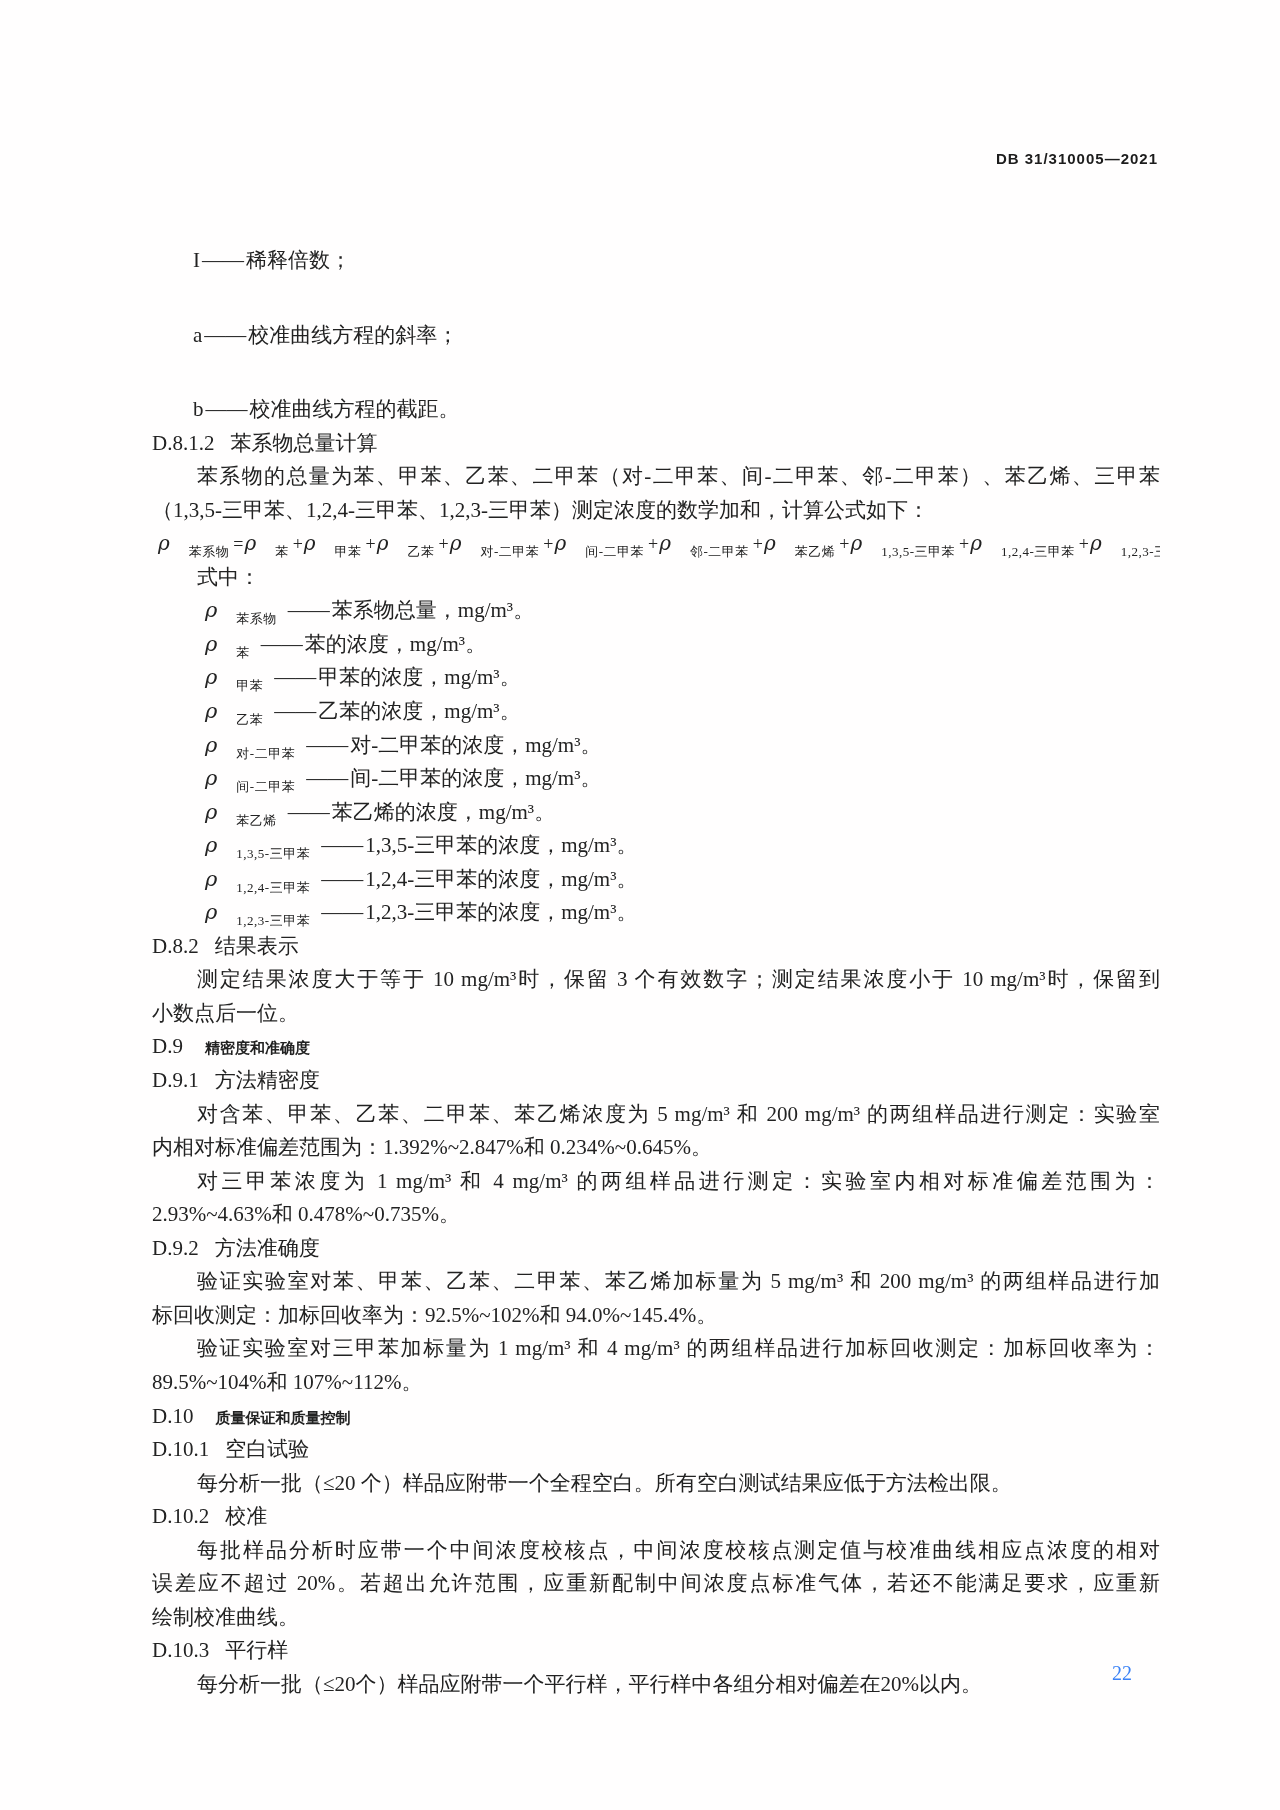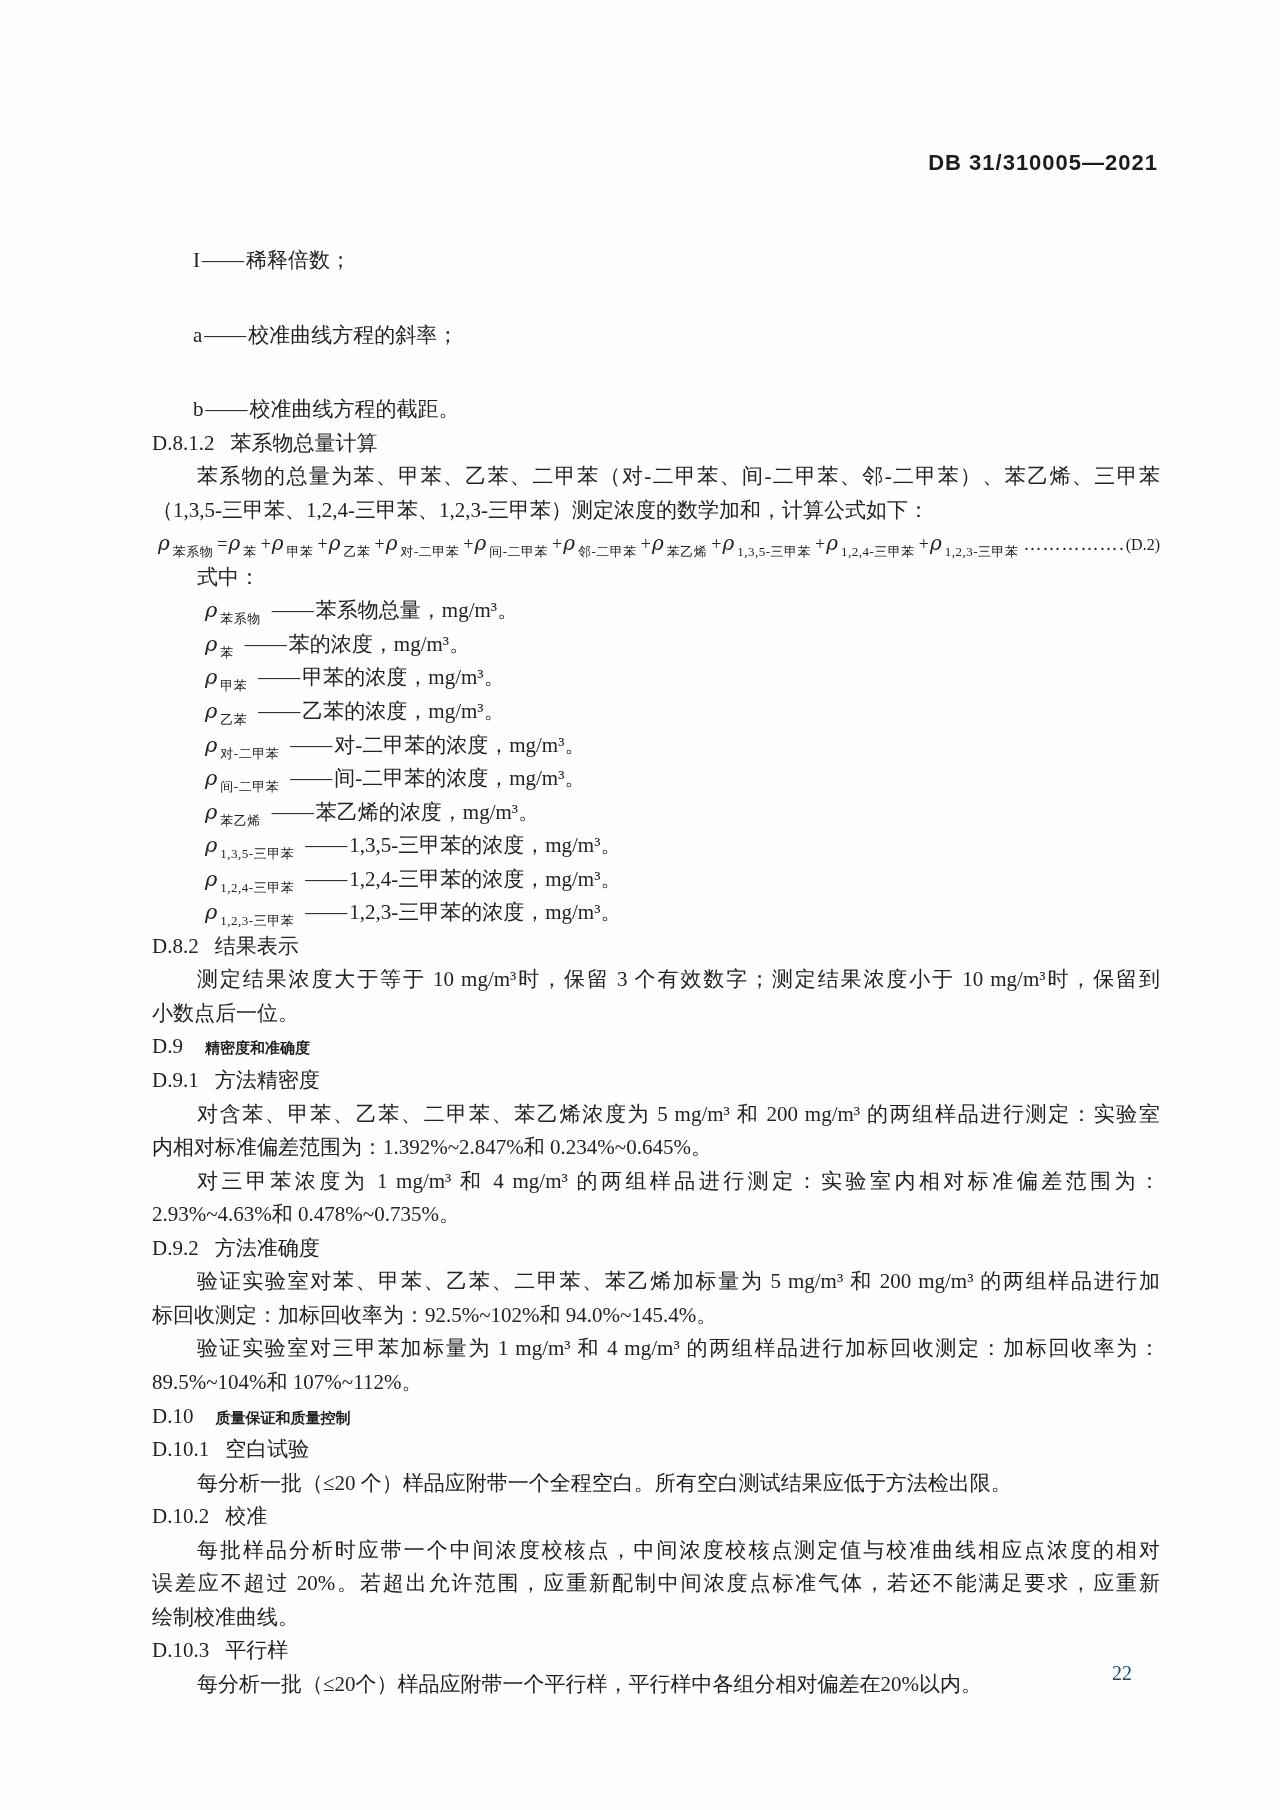--- a/index.html
+++ b/index.html
@@ -11,21 +11,21 @@
     font-family: "Liberation Serif", "DejaVu Serif", serif;
     color: #222222;
     overflow: hidden;
   }
   .standard-code {
     position: absolute;
     top: 150px;
     right: 122px;
     font-family: "Liberation Sans", "DejaVu Sans", sans-serif;
     font-weight: 700;
-    font-size: 22px;
+    font-size: 15px;
     letter-spacing: 1px;
     color: #1c1c1c;
     margin-left: 8px;
   }
   .doc-body {
     position: absolute;
     top: 203px;
     left: 152px;
     width: 1008px;
   }
@@ -51,21 +51,21 @@
   .h1 .num { margin-right: 22px; }
   .h1 .title {
     font-family: "Liberation Sans", "DejaVu Sans", sans-serif;
     font-weight: 700;
     font-size: 15px;
   }
   .rho { font-style: italic; font-family: "DejaVu Serif", "Liberation Serif", serif; }
   .sub {
     font-size: 13px;
     vertical-align: -6px;
-    margin: 0 3px 0 3px;
+    margin: 0 3px 0 19px;
     letter-spacing: 0.5px;
   }
   .line.formula {
     padding-left: 6px;
     display: flex;
     align-items: baseline;
     font-size: 20px;
   }
   .line.formula .f-terms { white-space: nowrap; }
   .line.formula .op { font-size: 18px; margin: 0 1px; }
@@ -77,21 +77,21 @@
     letter-spacing: 1px;
     margin: 0 2px;
     text-align: right;
   }
   .line.formula .f-label { font-size: 16px; }
   .page-number {
     position: absolute;
     top: 1662px;
     right: 148px;
     font-size: 20px;
-    color: #0c4a6e;
+    color: #3b82f6;
   }
 </style>
 </head>
 <body>
 
 <div class="page">
   <div class="standard-code">DB 31/310005—2021</div>
 
   <div class="doc-body">
       <div class="line sym"><span class="symv">I</span><span class="dash">——</span><span class="txt">稀释倍数；</span></div>

